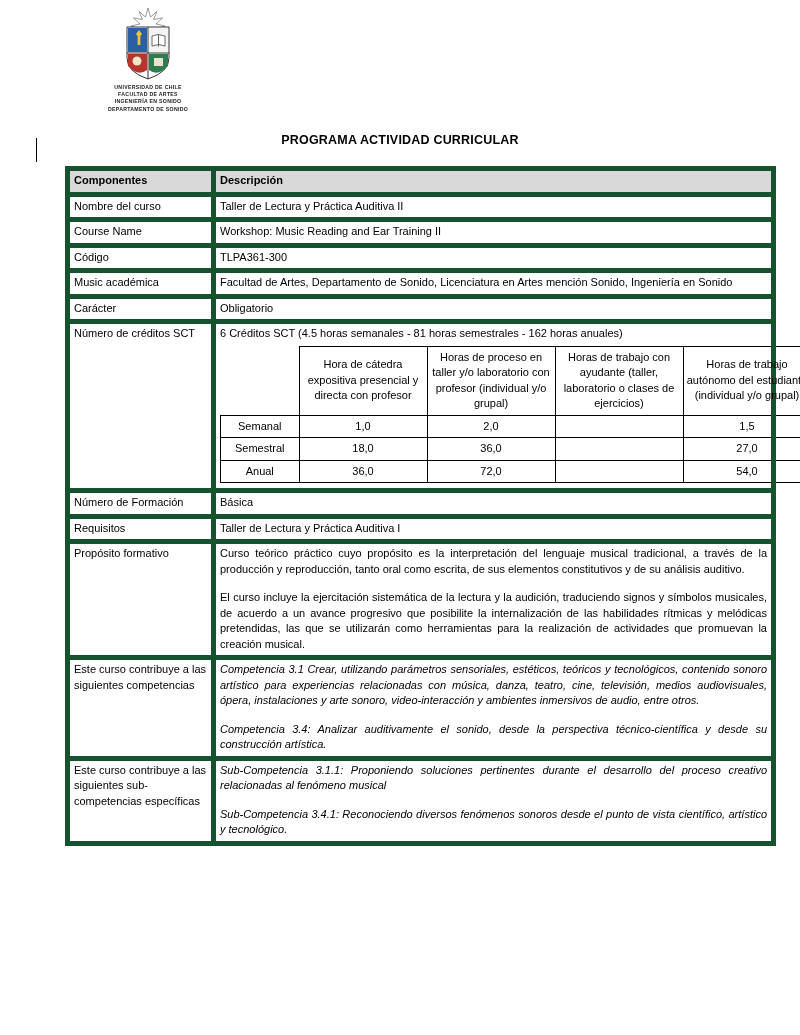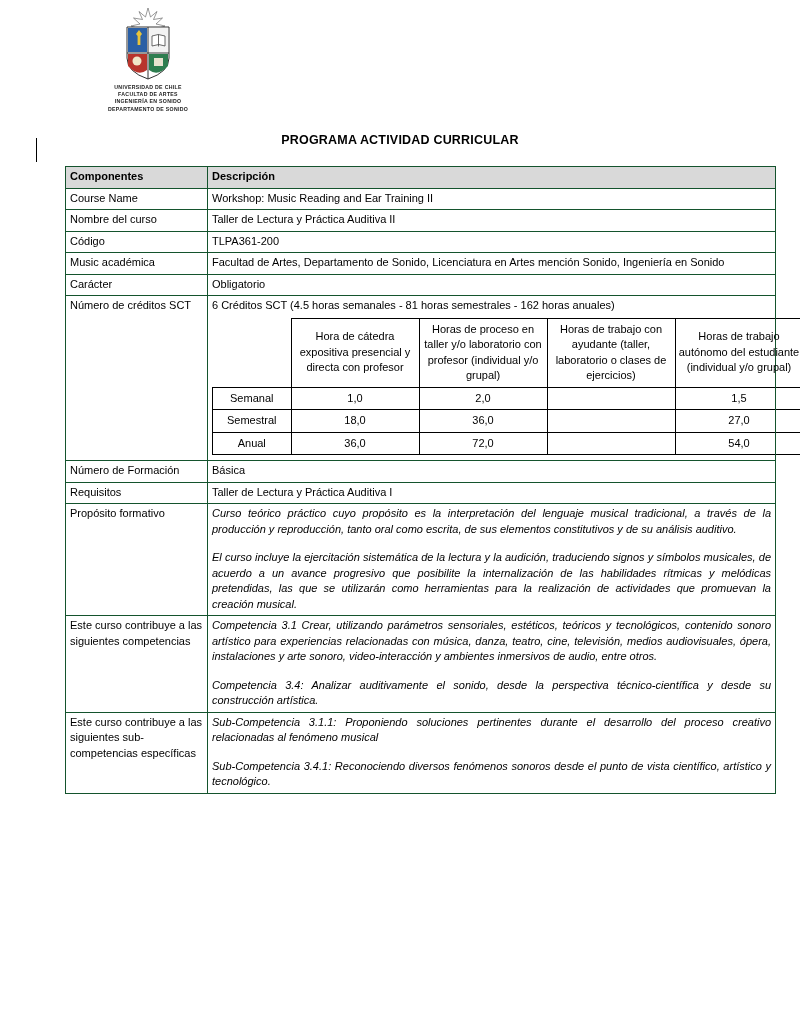--- a/index.html
+++ b/index.html
@@ -85,34 +85,33 @@
     position: absolute;
     left: 65px;
     top: 166px;
     width: 711px;
     border-collapse: collapse;
     font-size: 11px;
     table-layout: fixed;
   }
   table.main > tbody > tr > td,
   table.main > tbody > tr > th {
-    border: 1px solid #14532d;
+    border: 5px solid #14532d;
     padding: 2px 4px 3px 4px;
     vertical-align: top;
     line-height: 15.5px;
   }
   .col-label { width: 133px; }
   .hdr td {
     background: #d9d9d9;
     font-weight: bold;
   }
   .cell-just {
     text-align: justify;
     text-justify: inter-word;
-    font-style: italic;
   }
   .italic { font-style: italic; }
 
   
   table.credits {
     width: 566px;
     border-collapse: collapse;
     margin-top: 4px;
     margin-bottom: 2px;
     font-size: 11px;
@@ -182,30 +181,30 @@
   </div>
 
   <table class="main">
     <tbody>
       <tr class="hdr">
         <td class="col-label">Componentes</td>
         <td>Descripción</td>
       </tr>
 
       <tr>
+        <td class="col-label">Nombre del curso</td>
+        <td>Taller de Lectura y Práctica Auditiva II</td>
+      </tr>
+      <tr>
         <td class="col-label">Course Name</td>
         <td>Workshop: Music Reading and Ear Training II</td>
       </tr>
       <tr>
-        <td class="col-label">Nombre del curso</td>
-        <td>Taller de Lectura y Práctica Auditiva II</td>
-      </tr>
-      <tr>
         <td class="col-label">Código</td>
-        <td>TLPA361-200</td>
+        <td>TLPA361-300</td>
       </tr>
       <tr>
         <td class="col-label">Music académica</td>
         <td>Facultad de Artes, Departamento de Sonido, Licenciatura en Artes mención Sonido, Ingeniería en Sonido</td>
       </tr>
       <tr>
         <td class="col-label">Carácter</td>
         <td>Obligatorio</td>
       </tr>
 

